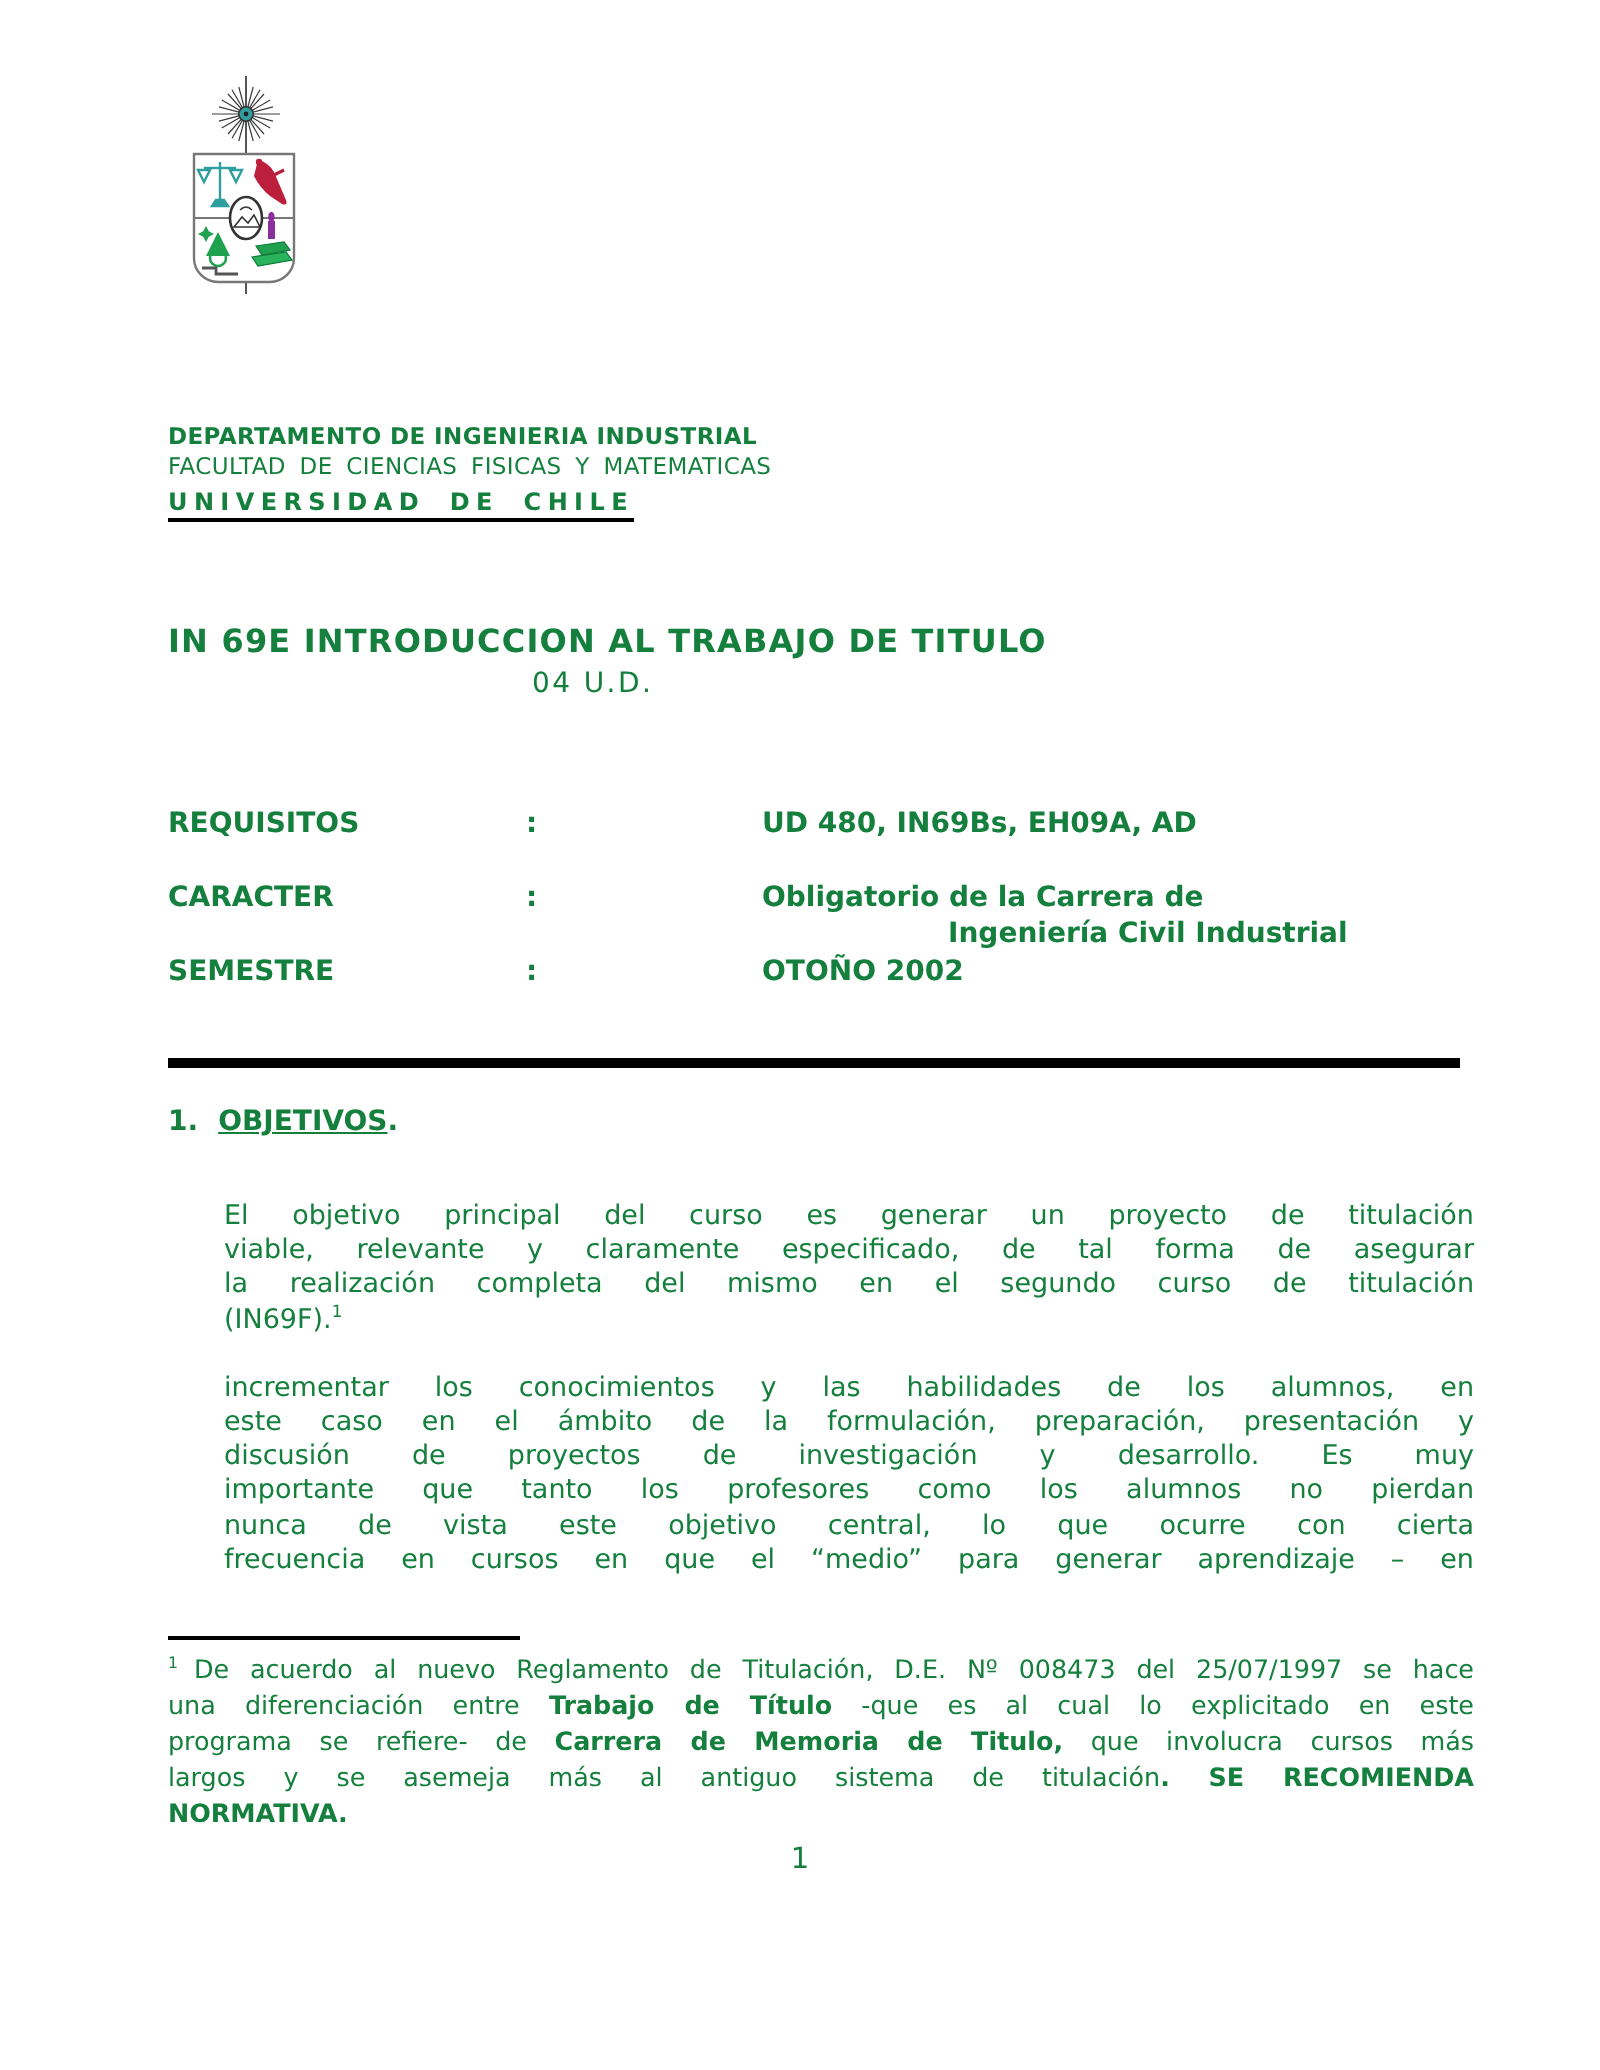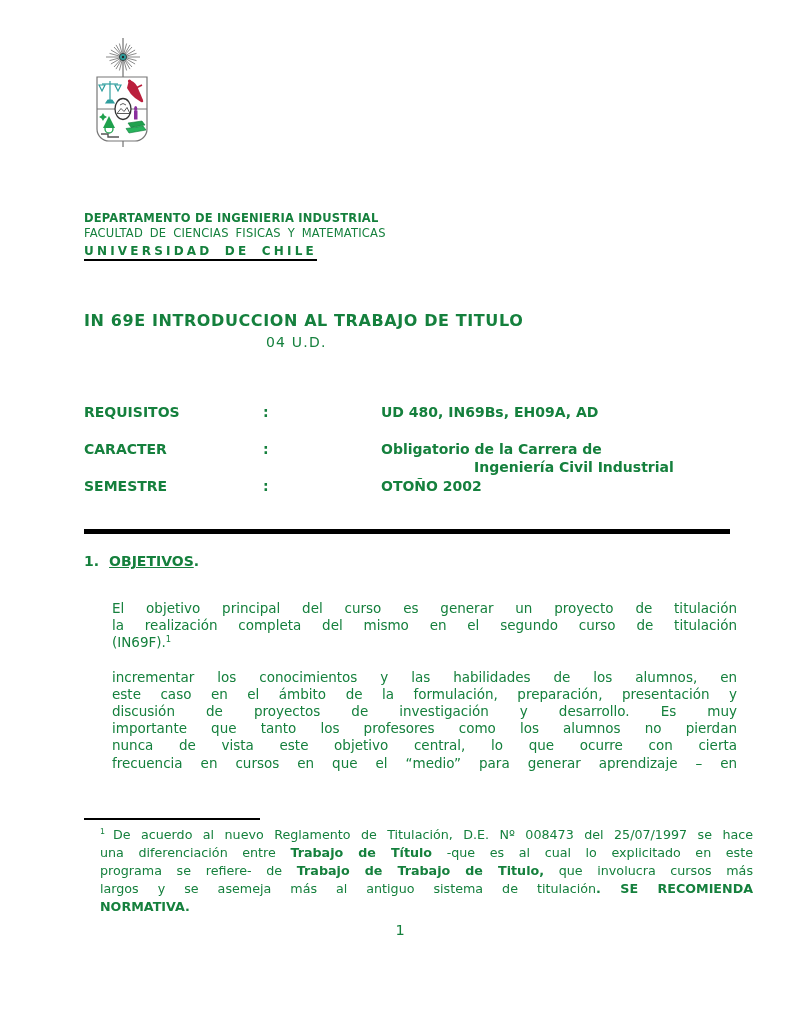--- a/index.html
+++ b/index.html
@@ -46,21 +46,21 @@
 
   
   .body-text { position: absolute; left: 112px; top: 600px; width: 625px; font-size: 13.5px; }
   .para { margin-bottom: 17px; }
   .jline { text-align: justify; text-align-last: justify; -moz-text-align-last: justify; line-height: 17.2px; }
   .jline.plain { text-align-last: left; -moz-text-align-last: left; }
   sup { vertical-align: super; font-size: 0.62em; line-height: 0; }
 
   
   .fn-sep { position: absolute; left: 84px; top: 818px; width: 176px; height: 2px; background: #000; }
-  .footnote { position: absolute; left: 100px; top: 826px; width: 653px; font-size: 12.7px; }
+  .footnote { position: absolute; left: 84px; top: 826px; width: 653px; font-size: 12.7px; }
   .footnote .jline { line-height: 18px; }
   .footnote sup { margin-right: 8px; }
 
   
   .page-number { position: absolute; left: 0; top: 922px; width: 100%; text-align: center; font-size: 14.5px; }
 </style>
 </head>
 <body>
 
 <div class="page">
@@ -154,37 +154,38 @@
 
   <div class="rule"></div>
 
   <div class="section-heading">
     <span class="num">1.</span><span class="hd">OBJETIVOS</span><span>.</span>
   </div>
 
   <div class="body-text">
     <div class="para">
         <div class="jline"><span>El objetivo principal del curso es generar un proyecto de titulación</span></div>
+        <div class="jline"><span>viable, relevante y claramente especificado, de tal forma de asegurar</span></div>
         <div class="jline"><span>la realización completa del mismo en el segundo curso de titulación</span></div>
         <div class="jline plain"><span>(IN69F).</span><sup>1</sup></div>
       </div>
     <div class="para">
         <div class="jline"><span>incrementar los conocimientos y las habilidades de los alumnos, en</span></div>
         <div class="jline"><span>este caso en el ámbito de la formulación, preparación, presentación y</span></div>
         <div class="jline"><span>discusión de proyectos de investigación y desarrollo. Es muy</span></div>
         <div class="jline"><span>importante que tanto los profesores como los alumnos no pierdan</span></div>
         <div class="jline"><span>nunca de vista este objetivo central, lo que ocurre con cierta</span></div>
         <div class="jline"><span>frecuencia en cursos en que el “medio” para generar aprendizaje – en</span></div>
       </div>
   </div>
 
   <div class="fn-sep"></div>
   <div class="footnote">
       <div class="jline"><sup>1</sup><span>De acuerdo al nuevo Reglamento de Titulación, D.E. Nº 008473 del 25/07/1997 se hace</span></div>
       <div class="jline"><span>una diferenciación entre </span><b>Trabajo de Título</b><span> -que es al cual lo explicitado en este</span></div>
-      <div class="jline"><span>programa se refiere- de </span><b>Trabajo de Trabajo de Titulo,</b><span> que involucra cursos más</span></div>
+      <div class="jline"><span>programa se refiere- de </span><b>Carrera de Memoria de Titulo,</b><span> que involucra cursos más</span></div>
       <div class="jline"><span>largos y se asemeja más al antiguo sistema de titulación</span><b>. SE RECOMIENDA</b></div>
       <div class="jline plain"><b>NORMATIVA.</b></div>
     </div>
 
   <div class="page-number">1</div>
 
 </div>
 
 </body></html>

